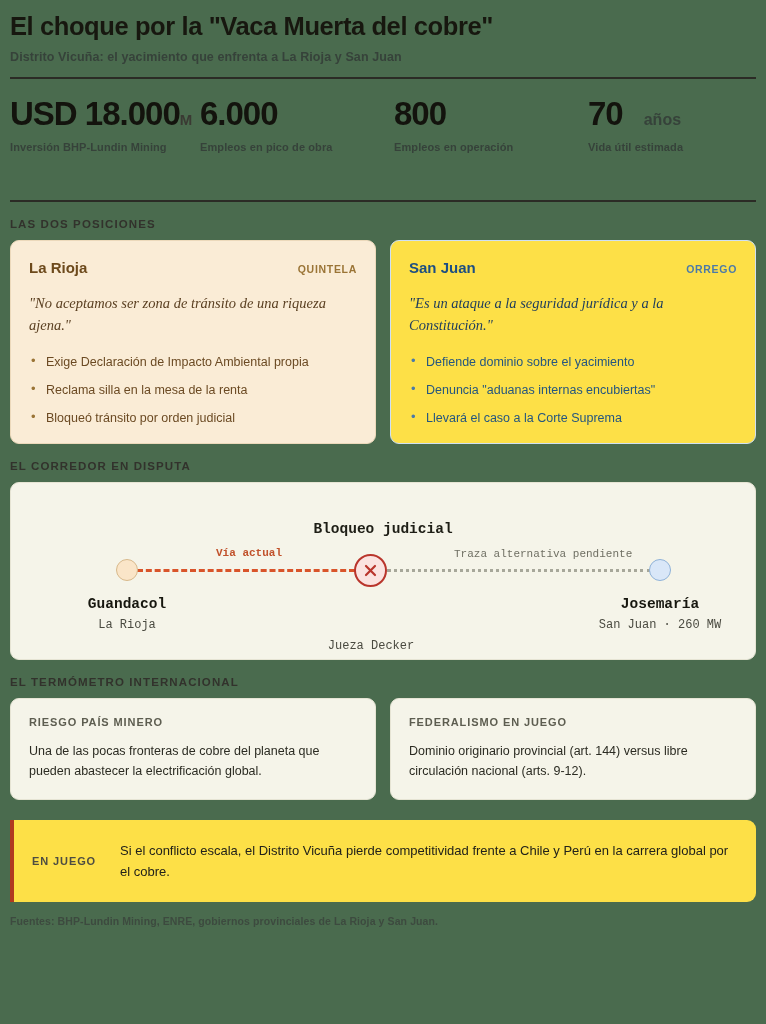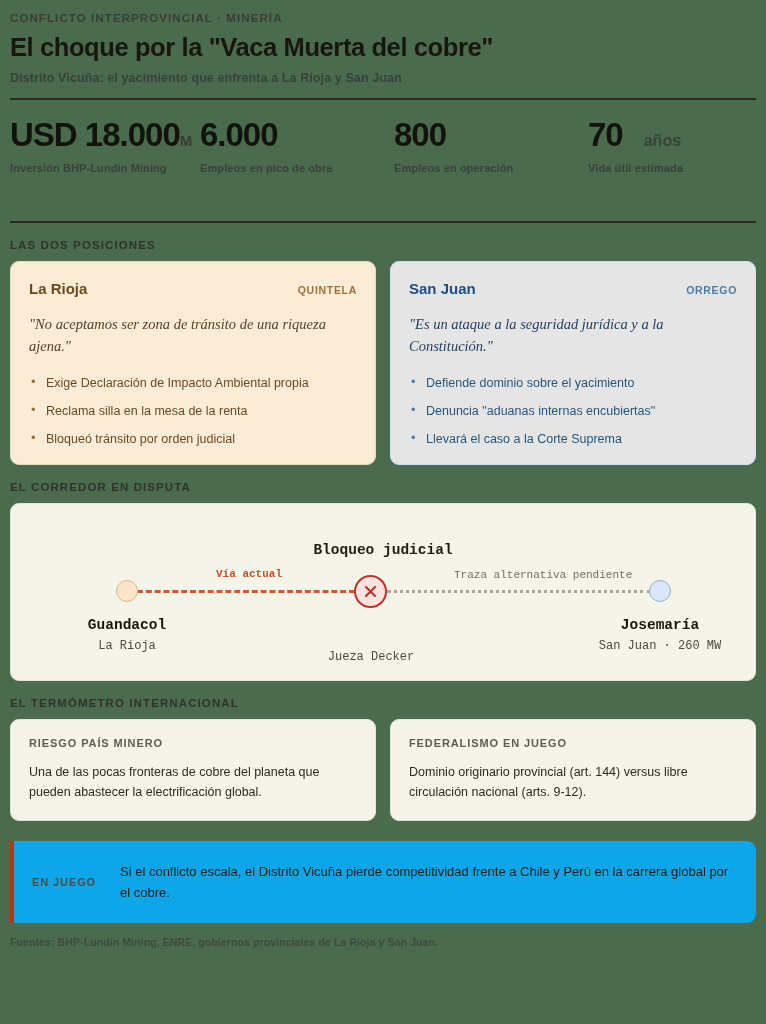--- a/index.html
+++ b/index.html
@@ -107,21 +107,21 @@
     flex: 1 1 0;
     border-radius: 9px;
     padding: 18px 18px 16px 18px;
     min-height: 195px;
   }
   .pos-card.rioja {
     background: #faecd6;
     border: 1px solid #ecd9bb;
   }
   .pos-card.sanjuan {
-    background: #e5e5e5;
+    background: #fde047;
     border: 1px solid #cfe0f3;
   }
   .pos-head {
     display: flex;
     justify-content: space-between;
     align-items: baseline;
     margin-bottom: 16px;
   }
   .pos-name {
     font-size: 15px;
@@ -263,21 +263,21 @@
     color: #17170f;
     margin-bottom: 6px;
   }
   .node-caption .n-sub {
     font-size: 12px;
     color: #4a4a40;
   }
   .node-caption.origin { left: 16px; top: 113px; }
   .node-caption.block  { left: 260px; top: 138px; }
   .node-caption.dest   { left: 549px; top: 113px; }
-  .node-caption.block .n-sub { margin: 8px; }
+  .node-caption.block .n-sub { margin: 18px; }
 
   
   .thermo {
     display: flex;
     gap: 14px;
   }
   .thermo-card {
     flex: 1 1 0;
     background: #f5f4e9;
     border: 1px solid #e6e4d4;
@@ -295,21 +295,21 @@
   }
   .thermo-body {
     font-size: 12.5px;
     line-height: 1.6;
     color: #2b2b22;
   }
 
   
   .callout {
     margin-top: 20px;
-    background: #0ea5e9;
+    background: #fde047;
     border-radius: 0 9px 9px 0;
     border-left: 4px solid #b03a20;
     display: flex;
     align-items: flex-start;
     padding: 20px 20px 20px 18px;
     min-height: 74px;
   }
   .callout-tag {
     flex: 0 0 auto;
     width: 88px;
@@ -333,21 +333,20 @@
     font-size: 10.5px;
     font-weight: 600;
     color: #3d4a3f;
     letter-spacing: 0.1px;
   }
 </style>
 </head>
 <body>
 
 <header>
-  <div class="kicker">CONFLICTO INTERPROVINCIAL · MINERÍA</div>
   <h1 class="headline">El choque por la "Vaca Muerta del cobre"</h1>
   <div class="subhead">Distrito Vicuña: el yacimiento que enfrenta a La Rioja y San Juan</div>
 </header>
 <hr class="rule">
 
 <section class="stats">
   <div class="stat s0">
     <div class="stat-value"><span>USD 18.000</span><span class="suffix">M</span></div>
     <div class="stat-label">Inversión BHP-Lundin Mining</div>
   </div>

